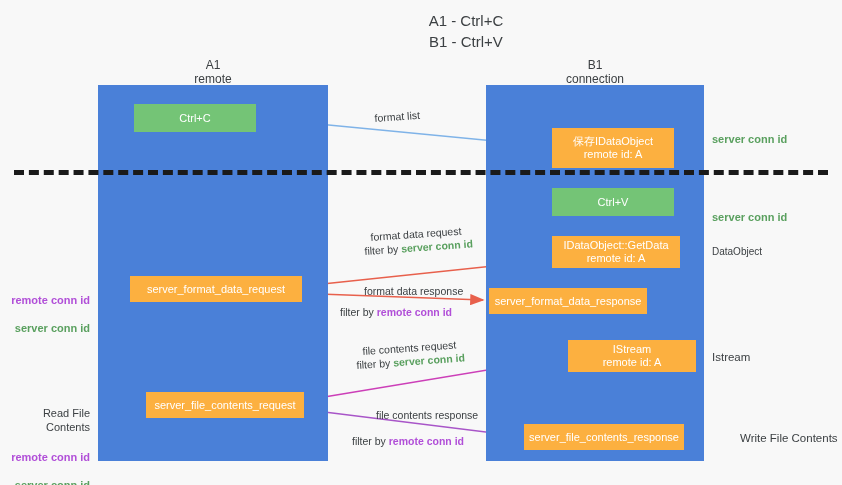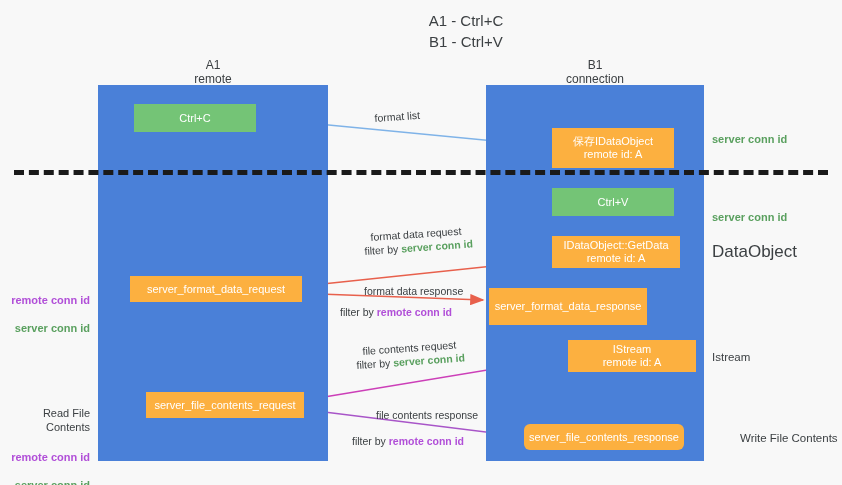--- a/index.html
+++ b/index.html
@@ -47,34 +47,34 @@
     white-space:pre-line;box-sizing:border-box;padding:2px 10px;
   }
   .green{background:#74c476;}
   .orange{background:#fcb040;}
 
   #n-ctrlc{left:134px;top:104px;width:122px;height:28px;}
   #n-idataobject{left:552px;top:128px;width:122px;height:40px;}
   #n-ctrlv{left:552px;top:180px;width:122px;height:28px;margin-top:8px;}
   #n-getdata{left:552px;top:236px;width:128px;height:32px;}
   #n-fmt-req{left:130px;top:276px;width:172px;height:26px;}
-  #n-fmt-resp{left:489px;top:288px;width:158px;height:37px;}
+  #n-fmt-resp{left:489px;top:288px;width:158px;height:26px;}
   #n-istream{left:568px;top:340px;width:128px;height:32px;}
   #n-file-req{left:130px;top:392px;width:158px;height:26px;margin-left:16px;}
-  #n-file-resp{left:524px;top:424px;width:160px;height:26px;border-radius:6px;}
+  #n-file-resp{left:524px;top:424px;width:160px;height:26px;}
 
   
   .side{font-size:11px;line-height:14px;white-space:pre-line;}
   .green-t{color:#5aa05f;font-weight:bold;}
   .purple-t{color:#b14fd8;font-weight:bold;}
   .dark-t{color:#3c4043;}
 
   #s-conn1{left:712px;top:132px;}
   #s-conn2{left:712px;top:210px;}
-  #s-dataobject{left:712px;top:245px;font-size:17px;}
+  #s-dataobject{left:712px;top:245px;font-size:10px;}
   #s-istream{left:712px;top:350px;font-size:11.5px;}
   #s-write{left:740px;top:431px;font-size:11.5px;}
 
   #s-left-1{left:8px;top:279px;text-align:right;width:82px;}
   #s-left-2{left:8px;top:392px;text-align:right;width:82px;}
   #s-left-2 .hdr{color:#3c4043;font-weight:normal;display:block;margin-bottom:2px;}
 
   
   .alabel{
     font-size:10.5px;line-height:14px;color:#3c4043;

